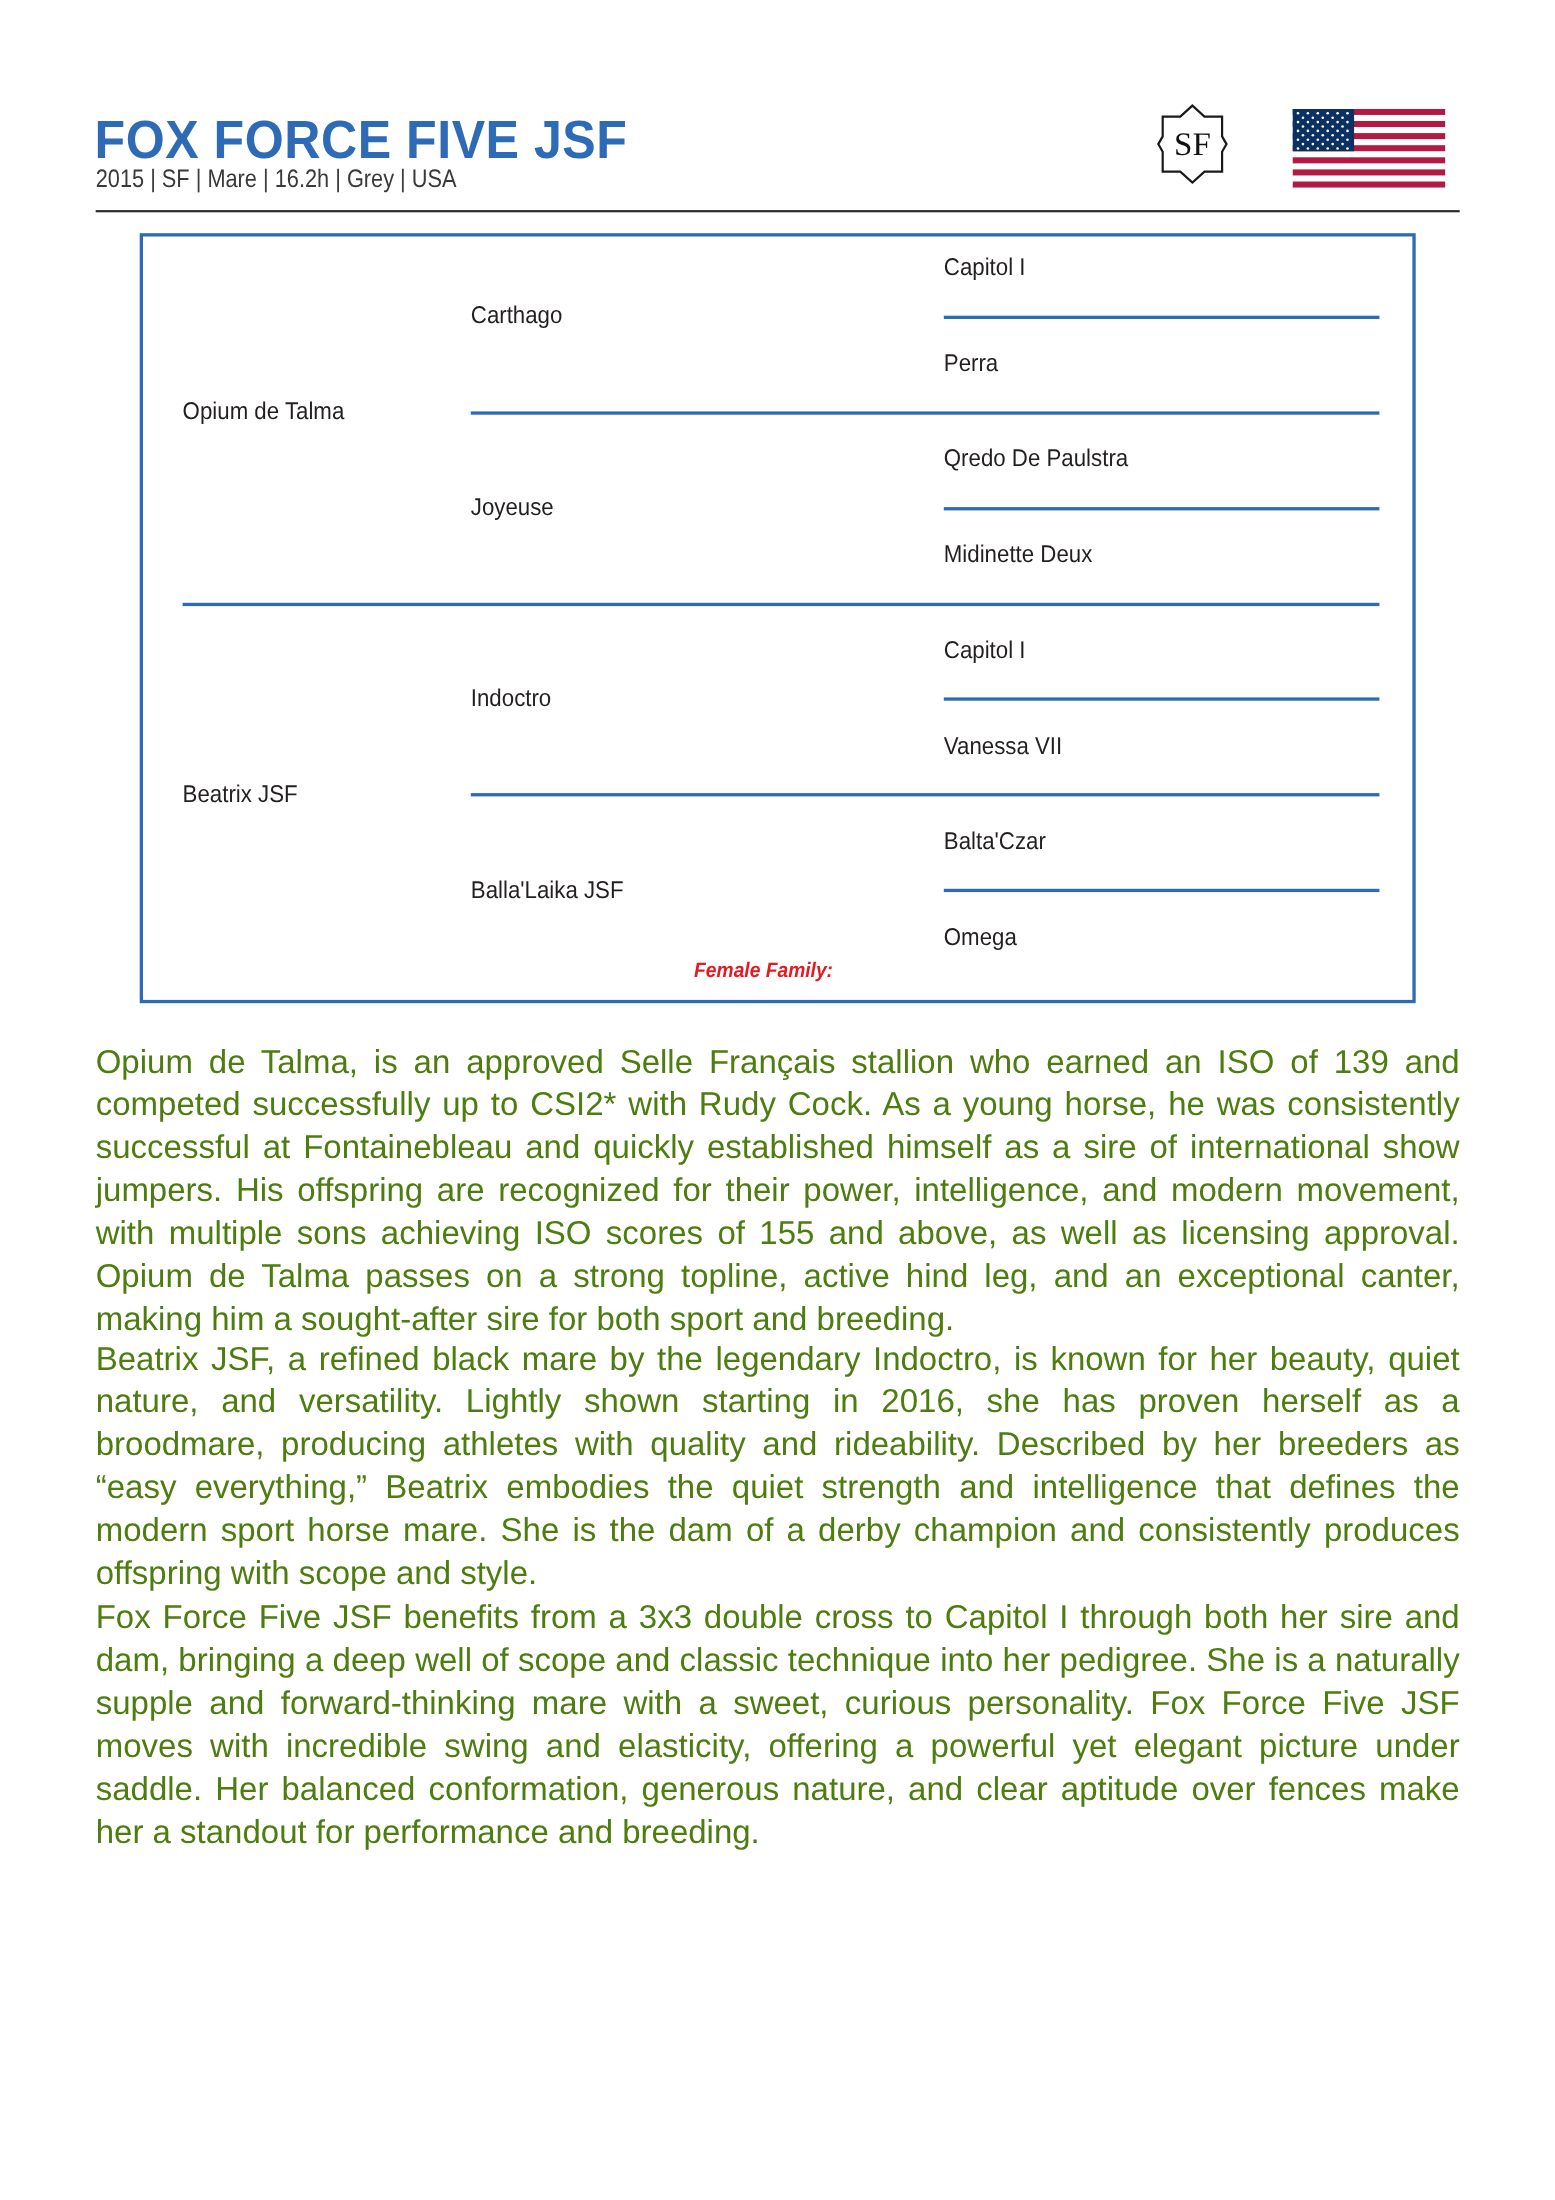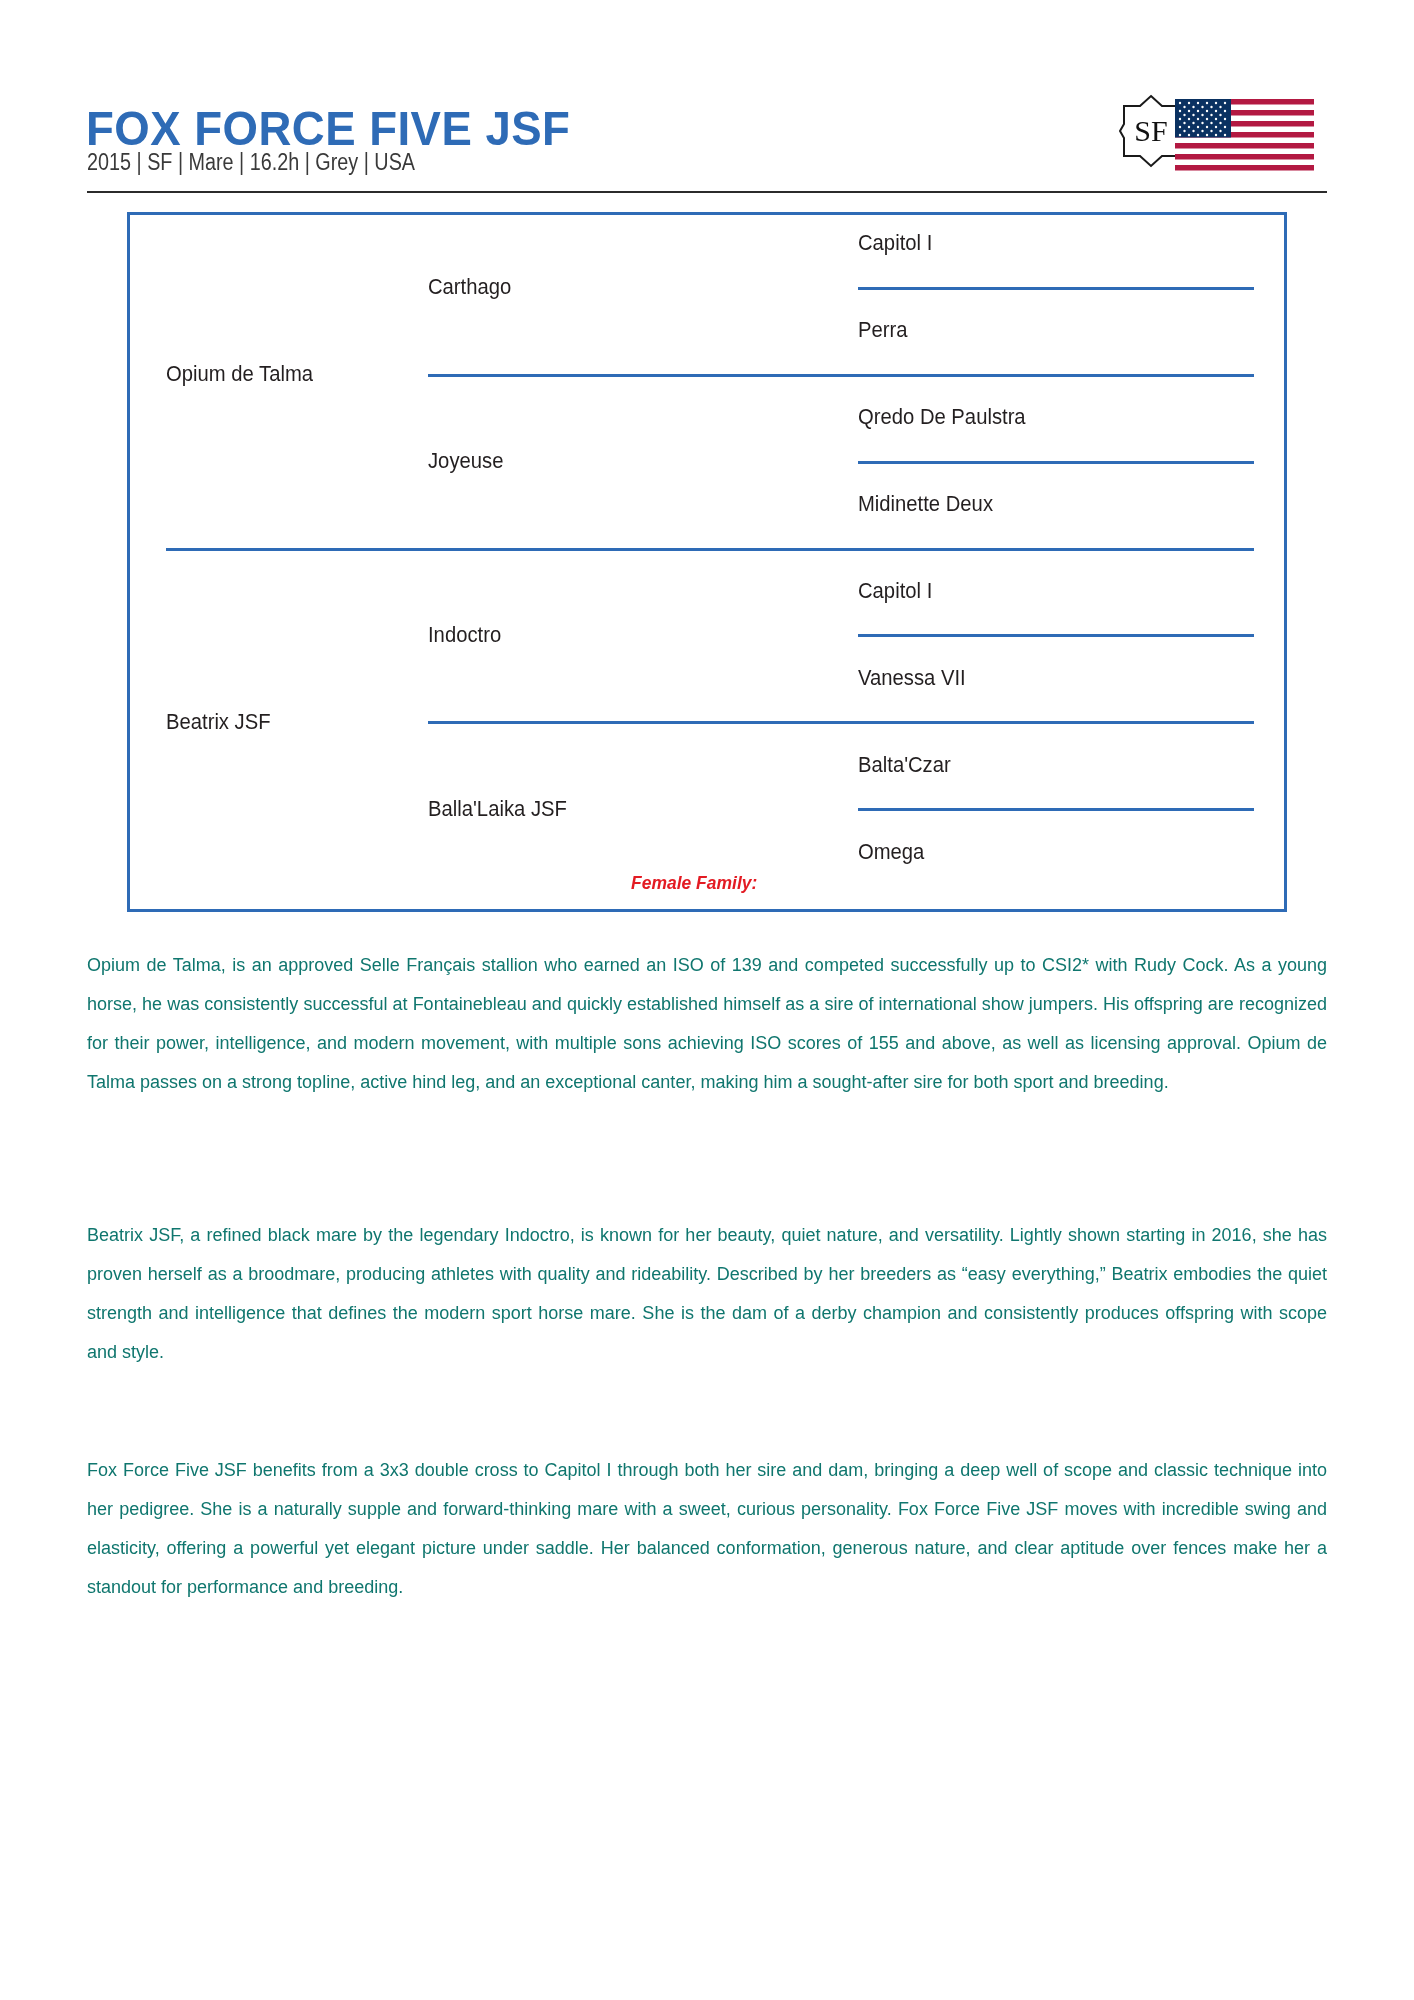--- a/index.html
+++ b/index.html
@@ -7,34 +7,34 @@
          font-family: "Liberation Sans", "DejaVu Sans", sans-serif; color: #231f20; }
   .abs { position: absolute; }
 
   .title { left: 86px; top: 100px; font-size: 49px; font-weight: bold; color: #2e6bb6;
            letter-spacing: 0.5px; line-height: 56px; white-space: nowrap;
            transform: scaleX(0.93); transform-origin: left top; }
   .subtitle { left: 87px; top: 149px; font-size: 23px; color: #3a3a3a; line-height: 26px;
               white-space: nowrap; transform: scaleX(0.86); transform-origin: left top; }
   .header-rule { left: 87px; top: 191px; width: 1240px; height: 2px; background: #2b2b2b; }
 
-  .sf-badge { left: 1118px; top: 94px; width: 66px; height: 74px; }
+  .sf-badge { left: 1051px; top: 94px; width: 66px; height: 74px; }
   .flag { left: 1175px; top: 99px; width: 139px; height: 72px; }
 
   .ped-box { left: 127px; top: 212px; width: 1154px; height: 694px;
              border: 3px solid #2e6bb6; }
   .hline { height: 3px; background: #2e6bb6; }
   .ped-name { font-size: 22px; line-height: 26px; color: #231f20; white-space: nowrap;
               transform: scaleX(0.92); transform-origin: left top; }
 
   .female-family { left: 631px; top: 872px; font-size: 19px; font-weight: bold; font-style: italic;
                    color: #e31b23; white-space: nowrap; transform: scaleX(0.92); transform-origin: left top; }
 
-  .para { left: 87px; width: 1240px; font-size: 18px; line-height: 39px; text-align: justify;
-          color: #0f766e; margin: 0; }
+  .para { left: 87px; width: 1240px; font-size: 30px; line-height: 39px; text-align: justify;
+          color: #4d7c0f; margin: 0; }
 </style>
 </head>
 <body>
 
 <div class="abs title">FOX FORCE FIVE JSF</div>
 <div class="abs subtitle">2015 | SF | Mare | 16.2h | Grey | USA</div>
 
 <div class="abs sf-badge">
   <svg width="66" height="74" viewBox="0 0 66 74">
     <polygon points="33,2 44,12 60,12 60,30 64,37 60,44 60,62 44,62 33,72 22,62 6,62 6,44 2,37 6,30 6,12 22,12" fill="#ffffff" stroke="#1a1a1a" stroke-width="2"></polygon>

